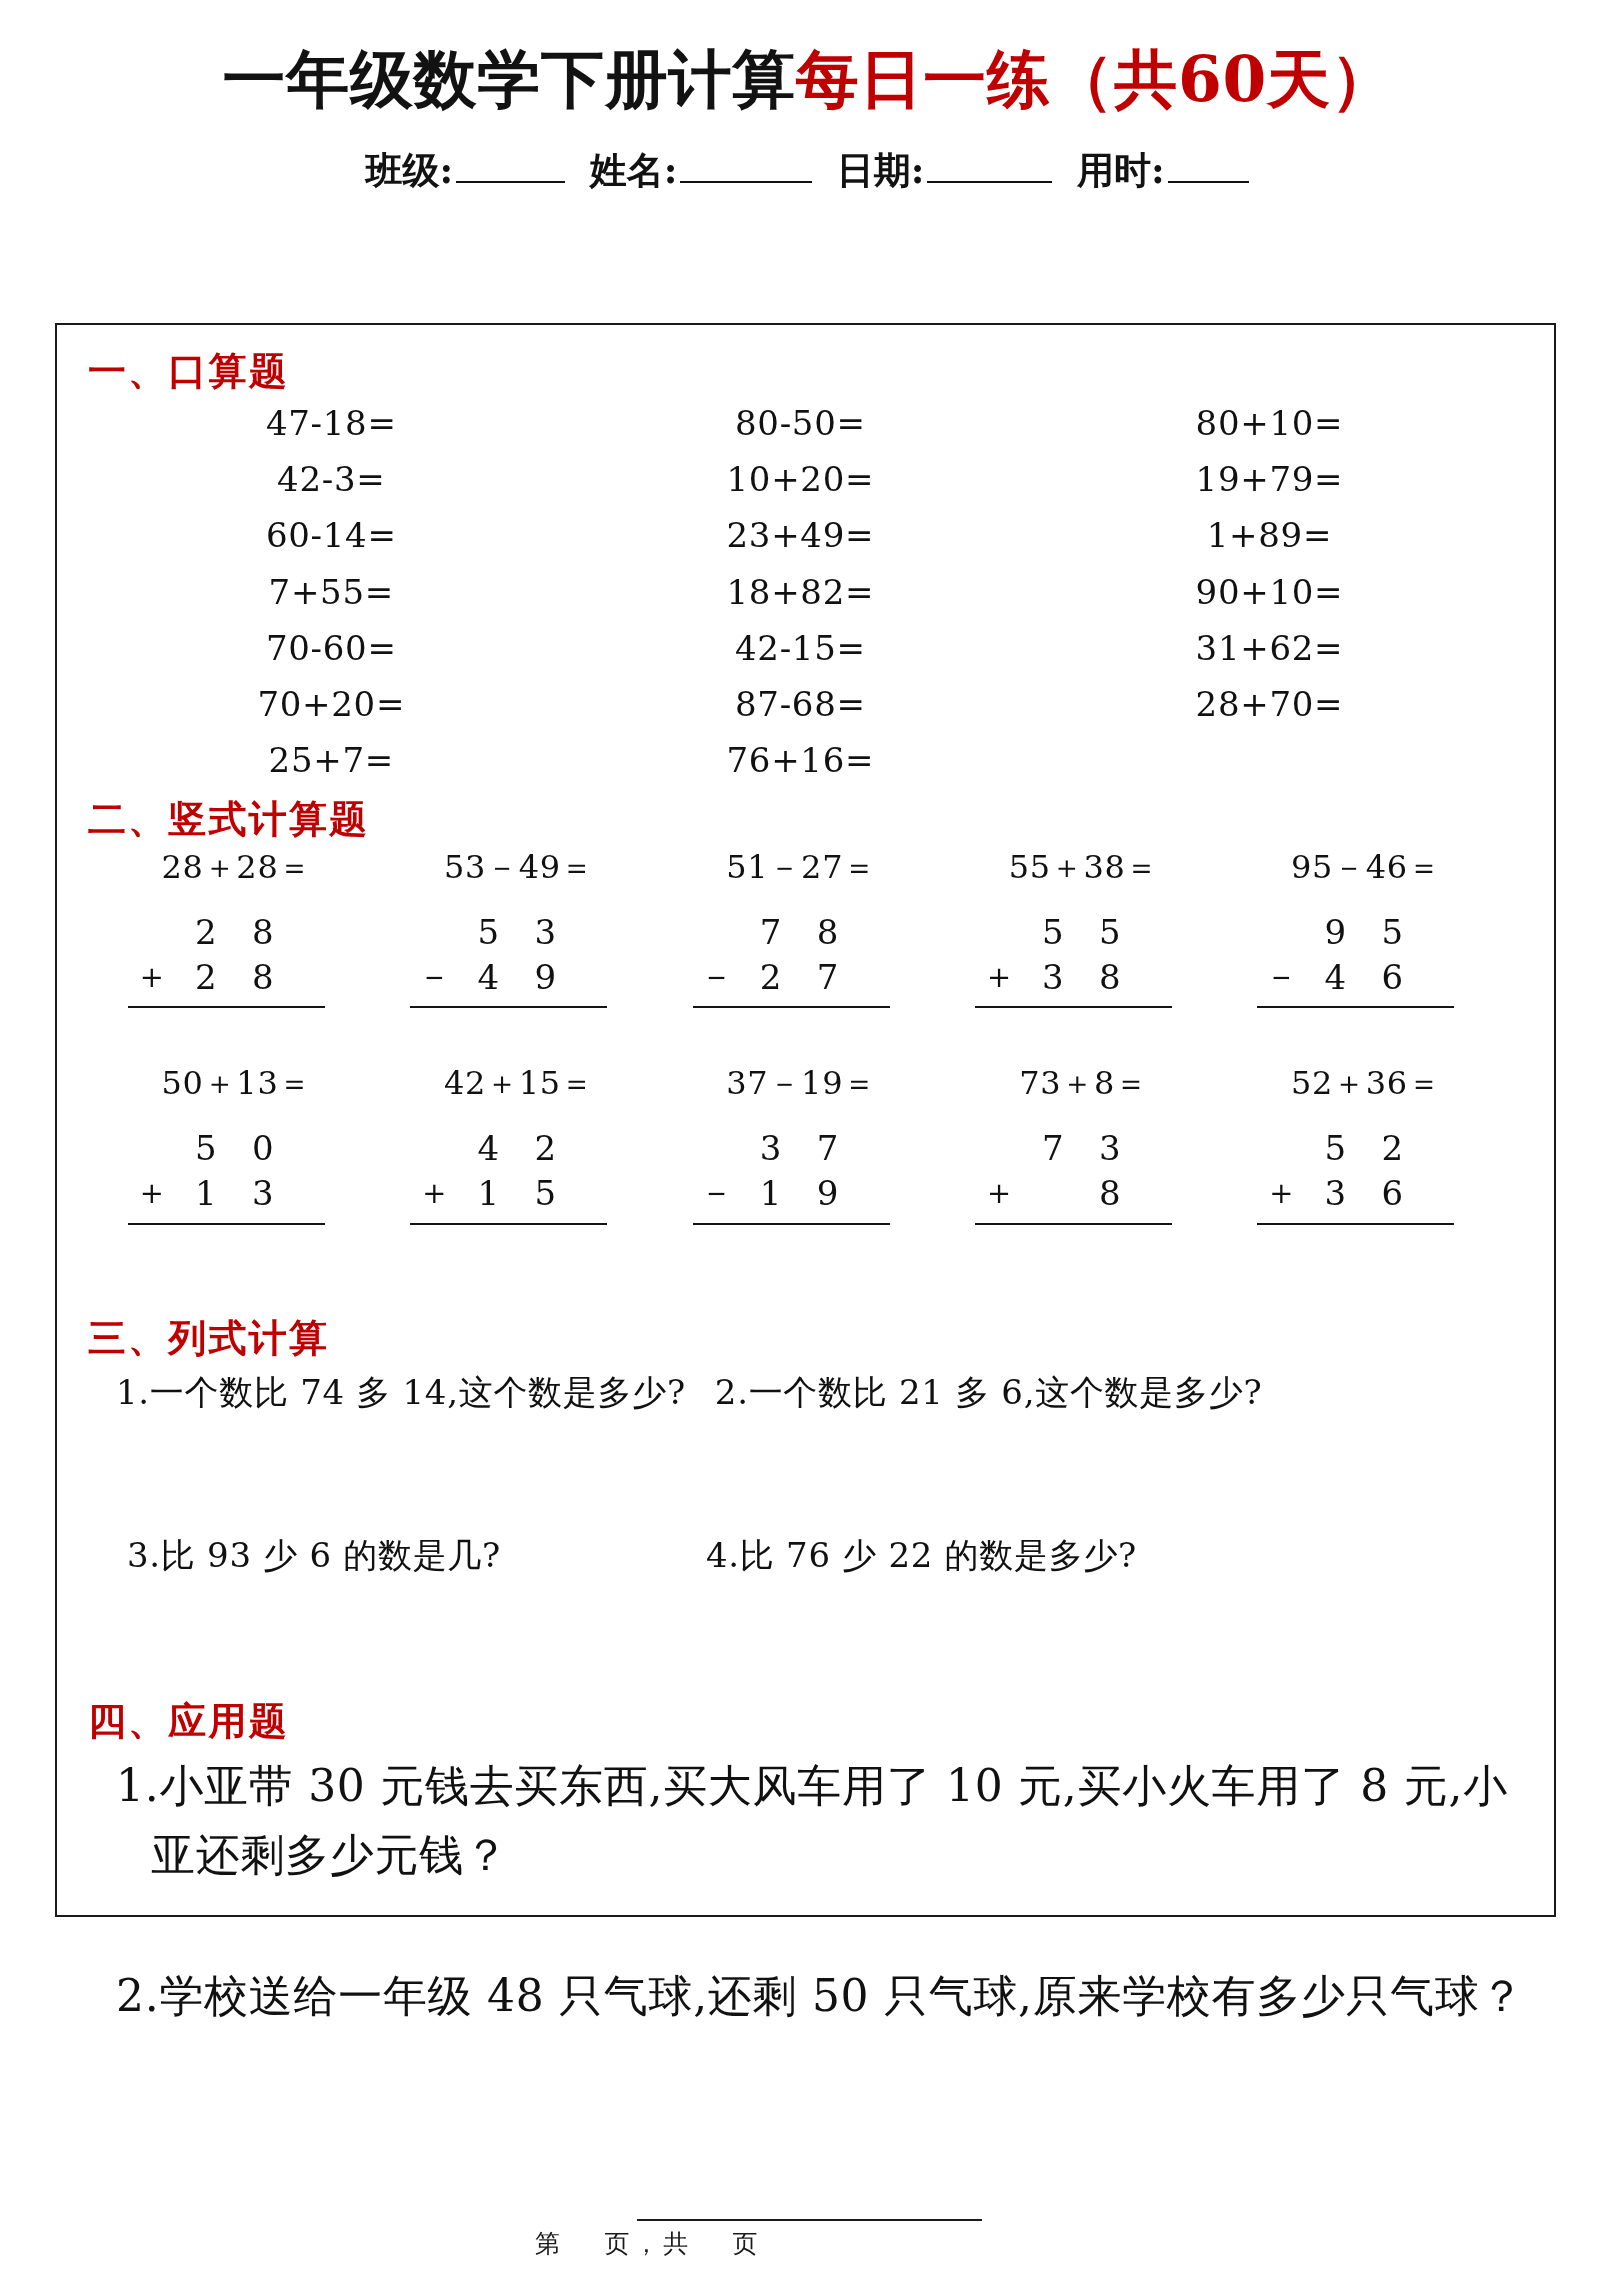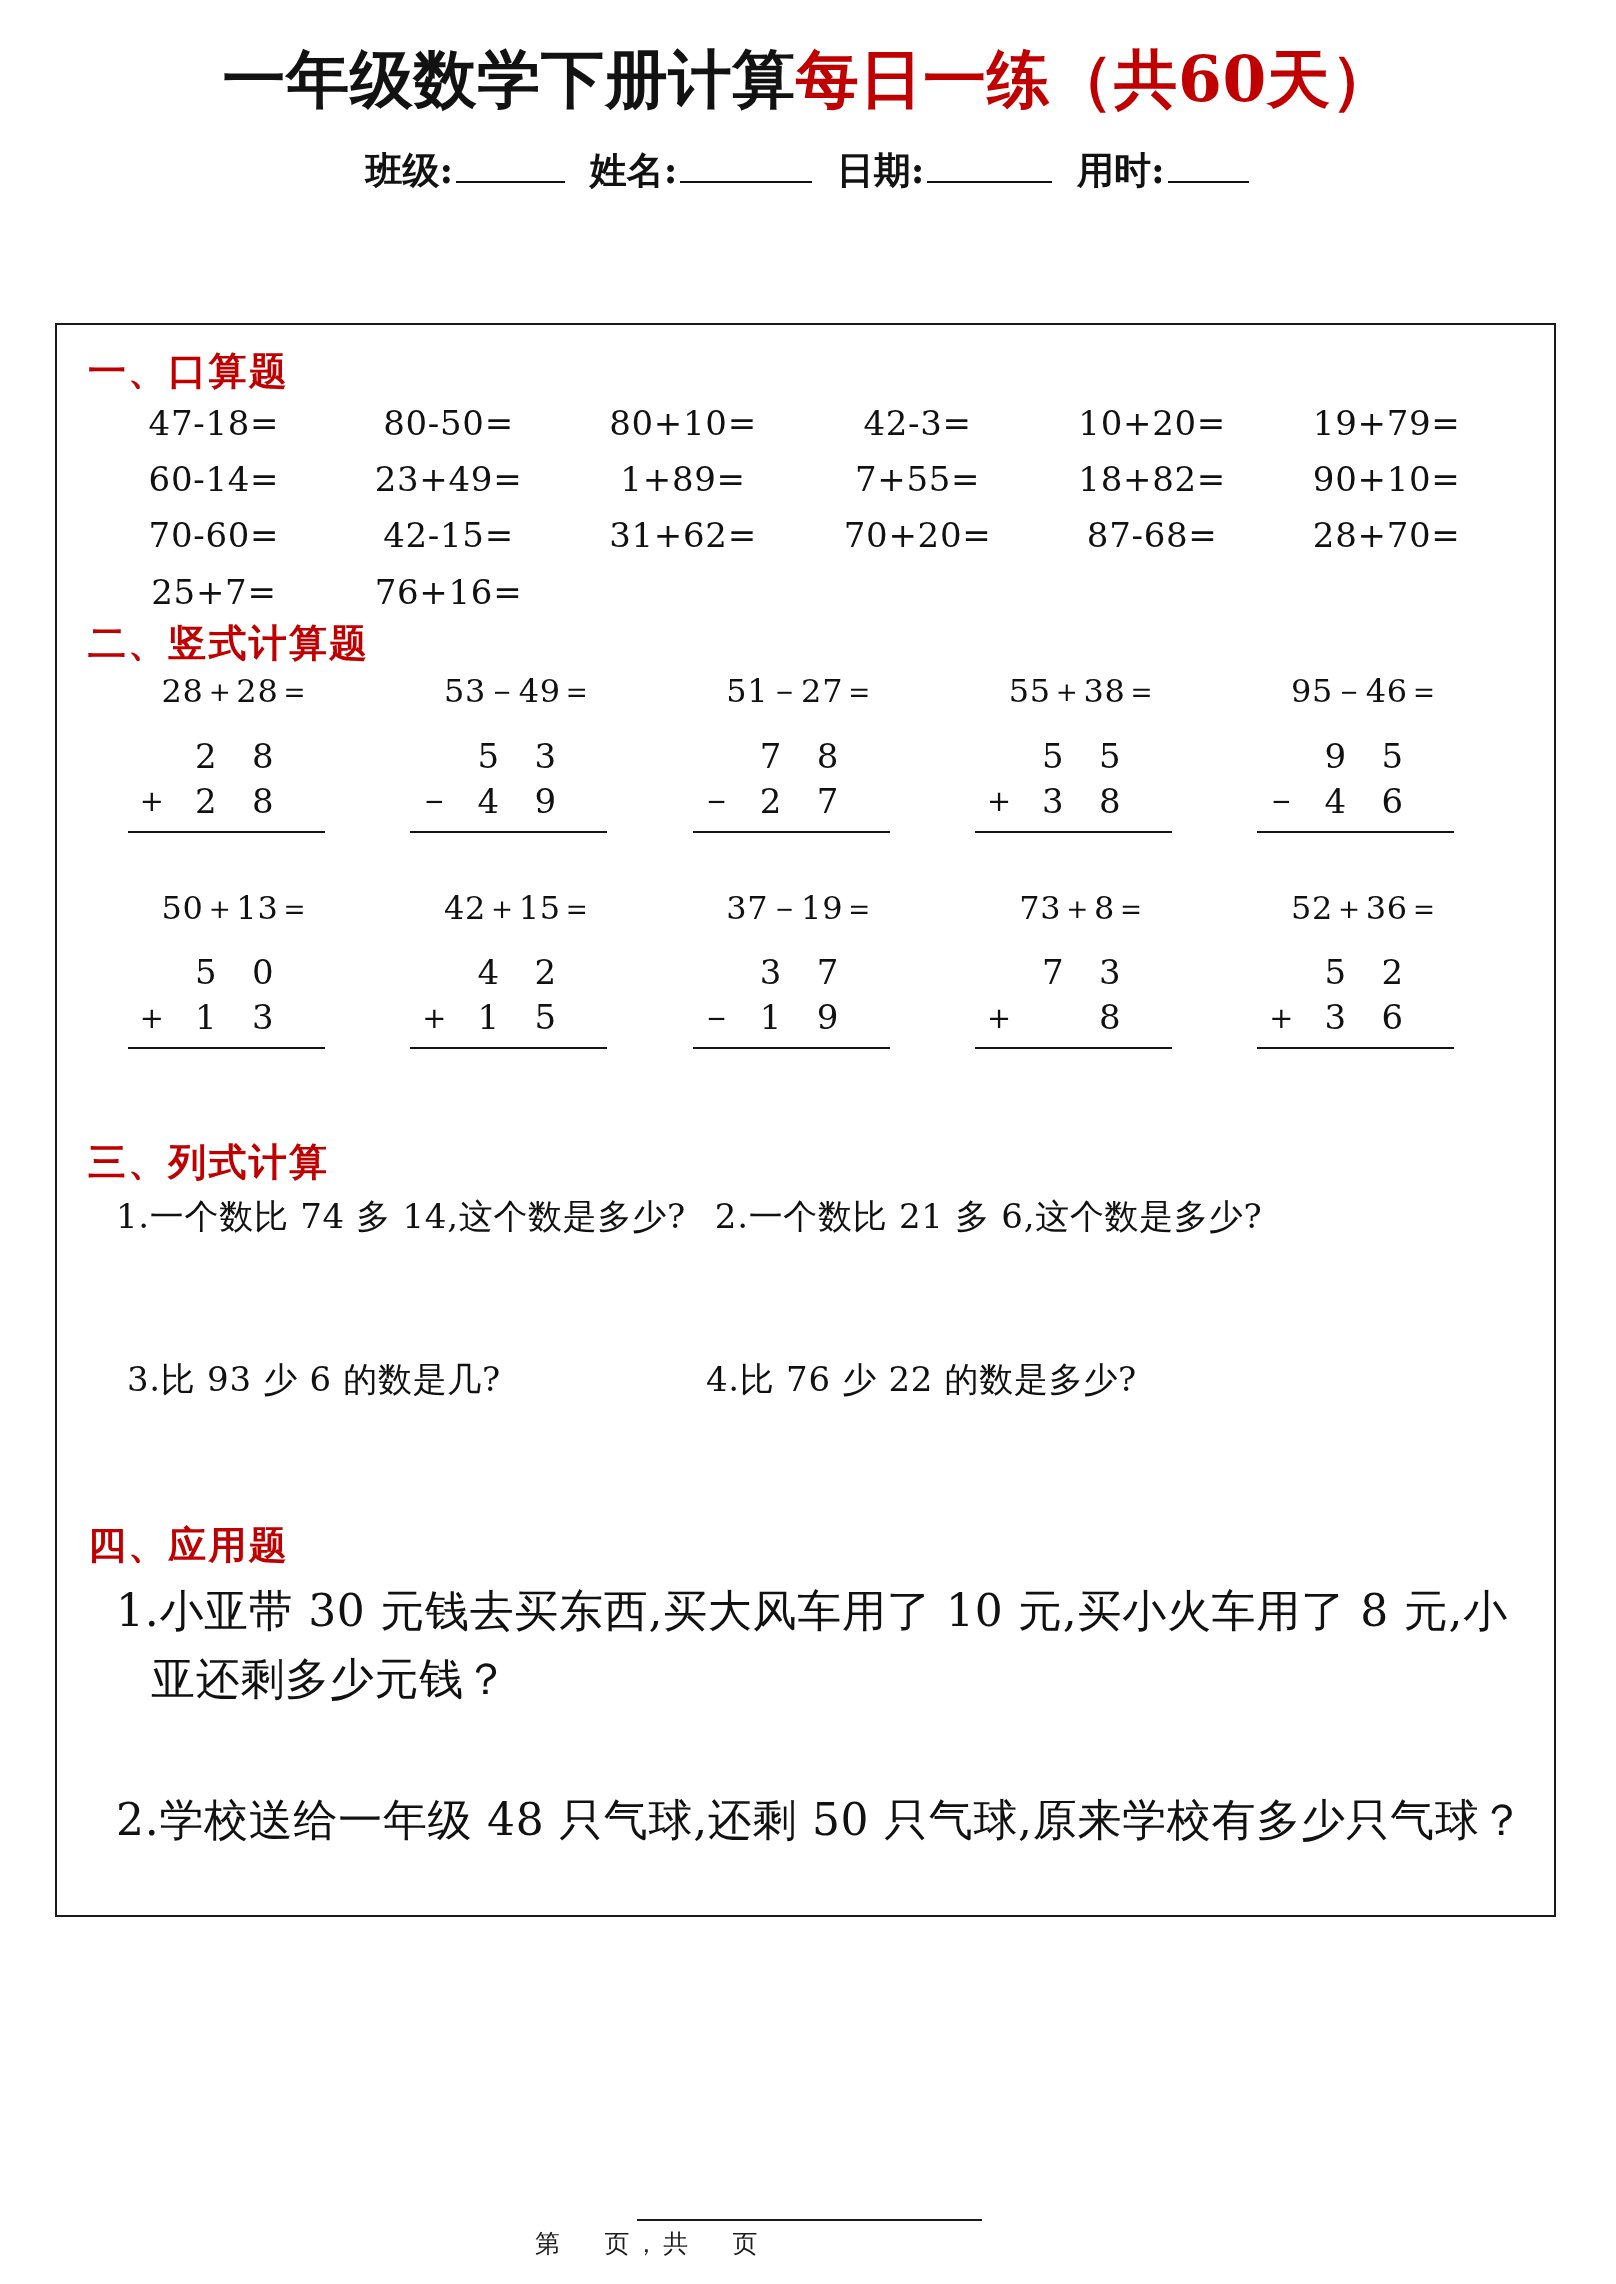--- a/index.html
+++ b/index.html
@@ -71,21 +71,21 @@
     font-size: 38px;
     letter-spacing: 2.2px;
     margin: 0 0 5.9px 5.9px;
     white-space: nowrap;
   }
   .sec-head.tight { margin-bottom: 1.5px; }
 
   
   .oral-grid {
     display: grid;
-    grid-template-columns: repeat(6, 1fr);
+    grid-template-columns: repeat(3, 1fr);
     row-gap: 5.9px;
     margin: 1.5px 0 0 0;
     padding: 0 25px 0 14.7px;
   }
   .oral-cell {
     font-size: 34px;
     text-align: center;
     white-space: nowrap;
     letter-spacing: 0.7px;
     line-height: 1.48;
@@ -219,21 +219,21 @@
     <div class="oral-cell">70-60=</div>
     <div class="oral-cell">42-15=</div>
     <div class="oral-cell">31+62=</div>
     <div class="oral-cell">70+20=</div>
     <div class="oral-cell">87-68=</div>
     <div class="oral-cell">28+70=</div>
     <div class="oral-cell">25+7=</div>
     <div class="oral-cell">76+16=</div>
   </div>
 
-  <div class="sec-head tight" style="margin-top:1px;">二、竖式计算题</div>
+  <div class="sec-head tight" style="margin-top:8px;">二、竖式计算题</div>
   <div class="vert-block">
 
     <div class="vert-row">
       <div class="vert-item">
         <div class="vert-expr">28＋28＝</div>
         <div class="vcols">
           <div class="vline">
             <div class="vop"></div>
             <div class="vdig">2</div>
             <div class="vdig">8</div>

